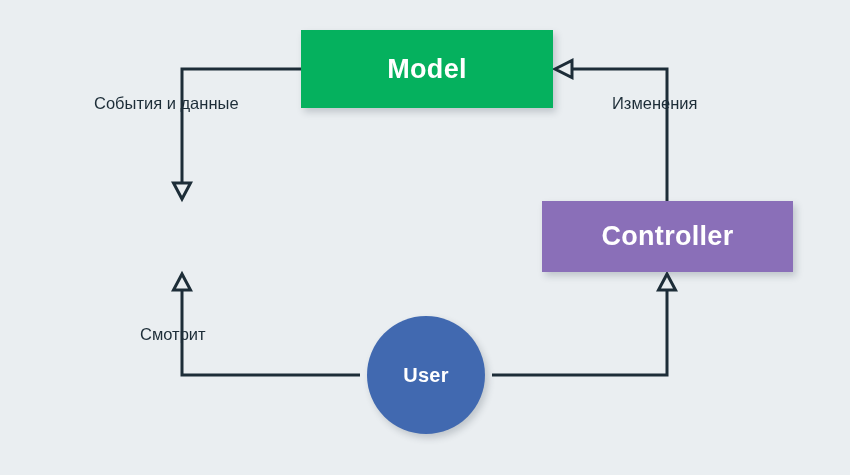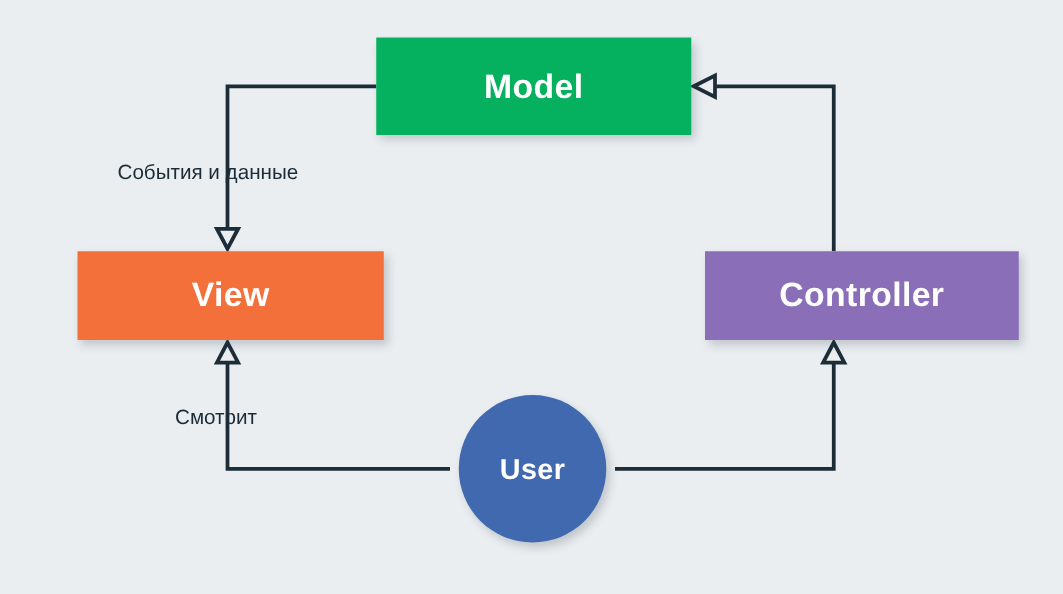--- a/index.html
+++ b/index.html
@@ -52,43 +52,41 @@
     width: 245px;
     height: 71px;
     background: #f4703a;
   }
   #node-controller {
     left: 542px;
     top: 201px;
     width: 251px;
     height: 71px;
     background: #8a6fb8;
-    margin-left: 22px;
   }
   #node-user {
     left: 367px;
     top: 316px;
     width: 118px;
     height: 118px;
     border-radius: 50%;
     background: #4169b0;
-    font-size: 23px;
+    font-size: 20px;
     text-align: center;
   }
   .edge-label {
     position: absolute;
     font-size: 16.5px;
     color: #1d2d38;
     white-space: nowrap;
     font-weight: normal;
   }
   #label-events {
     left: 94px;
     top: 94px;
-    margin-top: 35px;
   }
   #label-changes {
     left: 612px;
     top: 94px;
   }
   #label-watches {
     left: 140px;
     top: 325px;
     text-align: right;
   }
@@ -123,31 +121,29 @@
       <path d="M 492 375 L 667 375 L 667 289" fill="none" stroke="#1d2d38" stroke-width="3"></path>
       <polygon points="667,274 658.5,290 675.5,290" fill="#eaeef1" stroke="#1d2d38" stroke-width="3" stroke-linejoin="miter"></polygon>
     </g>
 
   </svg>
 
   <div class="node node-box" id="node-model">
     <span>Model</span>
   </div>
 
-  <div class="node node-box" id="node-view">
-    <span>View</span>
-  </div>
 
   <div class="node node-box" id="node-controller">
     <span>Controller</span>
   </div>
 
   <div class="node" id="node-user">
     <span>User</span>
   </div>
 
   <div class="edge-label" id="label-events">События и данные</div>
 
+  <div class="edge-label" id="label-changes">Изменения</div>
 
   <div class="edge-label" id="label-watches">Смотрит</div>
 
 
 </div>
 
 </body></html>

